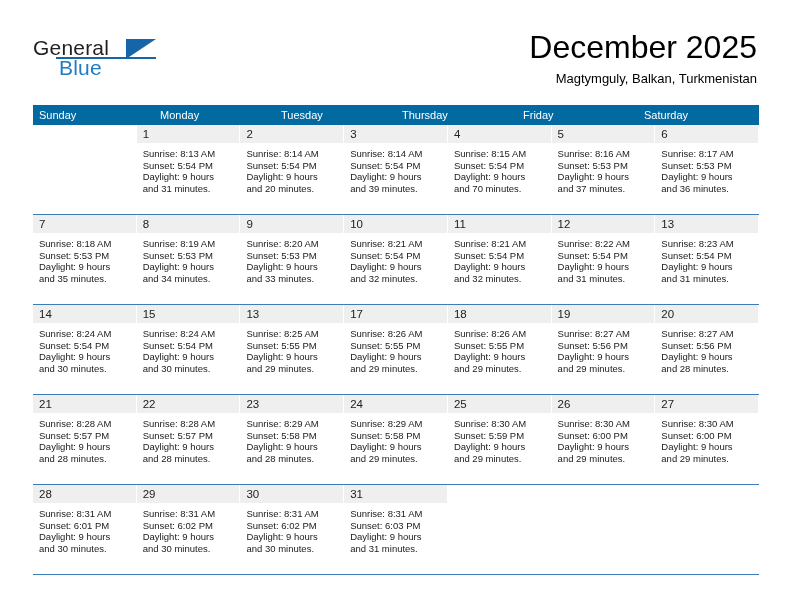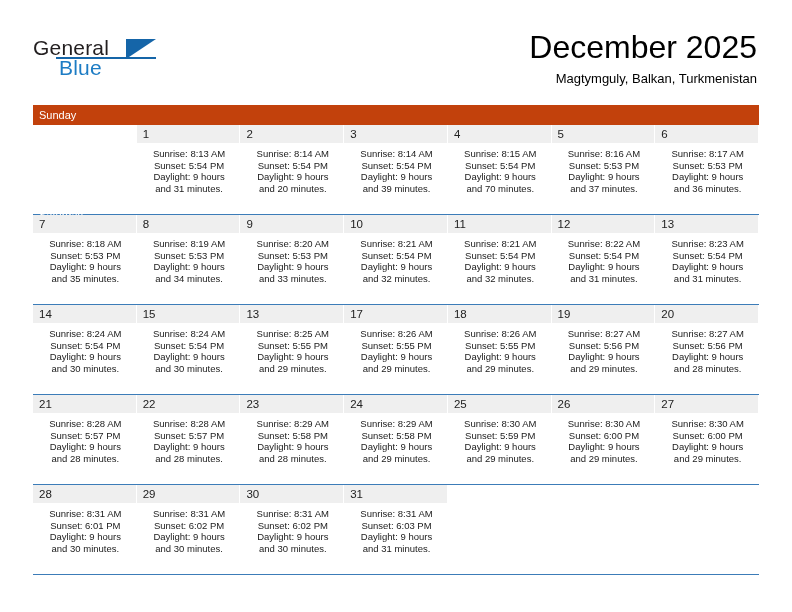--- a/index.html
+++ b/index.html
@@ -99,23 +99,22 @@
   .calendar {
     position: absolute;
     left: 33px;
     top: 105px;
     width: 726px;
   }
 
   .weekdays {
     display: flex;
     width: 100%;
-    background: #c2410c;
+    background: #0369a1;
     height: 20px;
-    flex-direction: column;
   }
   .weekday {
     flex: 1 1 0;
     font-size: 11px;
     color: #ffffff;
     line-height: 20px;
     padding-left: 6px;
     box-sizing: border-box;
   }
 
@@ -152,21 +151,20 @@
     color: #222222;
     line-height: 18px;
     padding-left: 6px;
     display: block;
   }
   .dayinfo {
     padding: 5px 4px 0 6px;
     font-size: 9.5px;
     line-height: 11.6px;
     color: #1a1a1a;
-    text-align: center;
   }
   .dayinfo div {
     white-space: nowrap;
   }
   .cal-bottom-rule {
     width: 100%;
     height: 1px;
     background: #3c7cb8;
   }
 </style>

